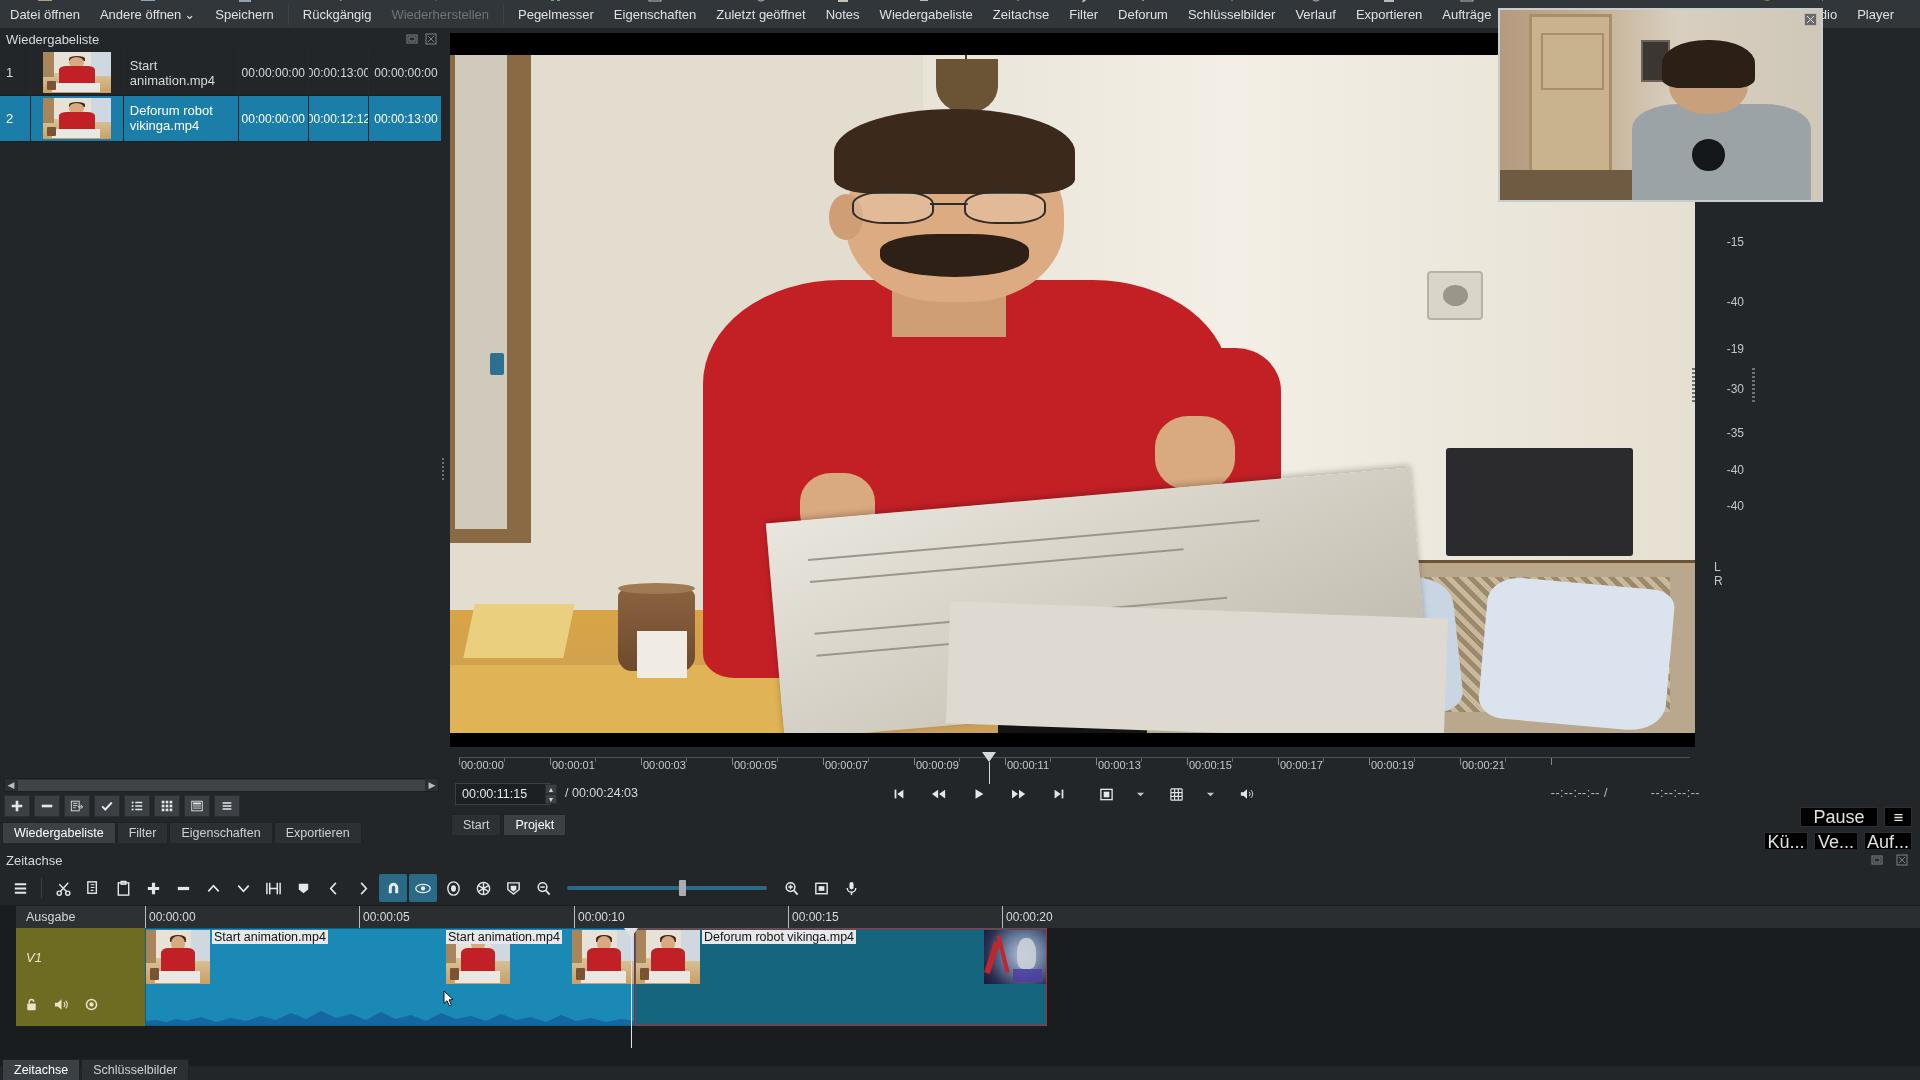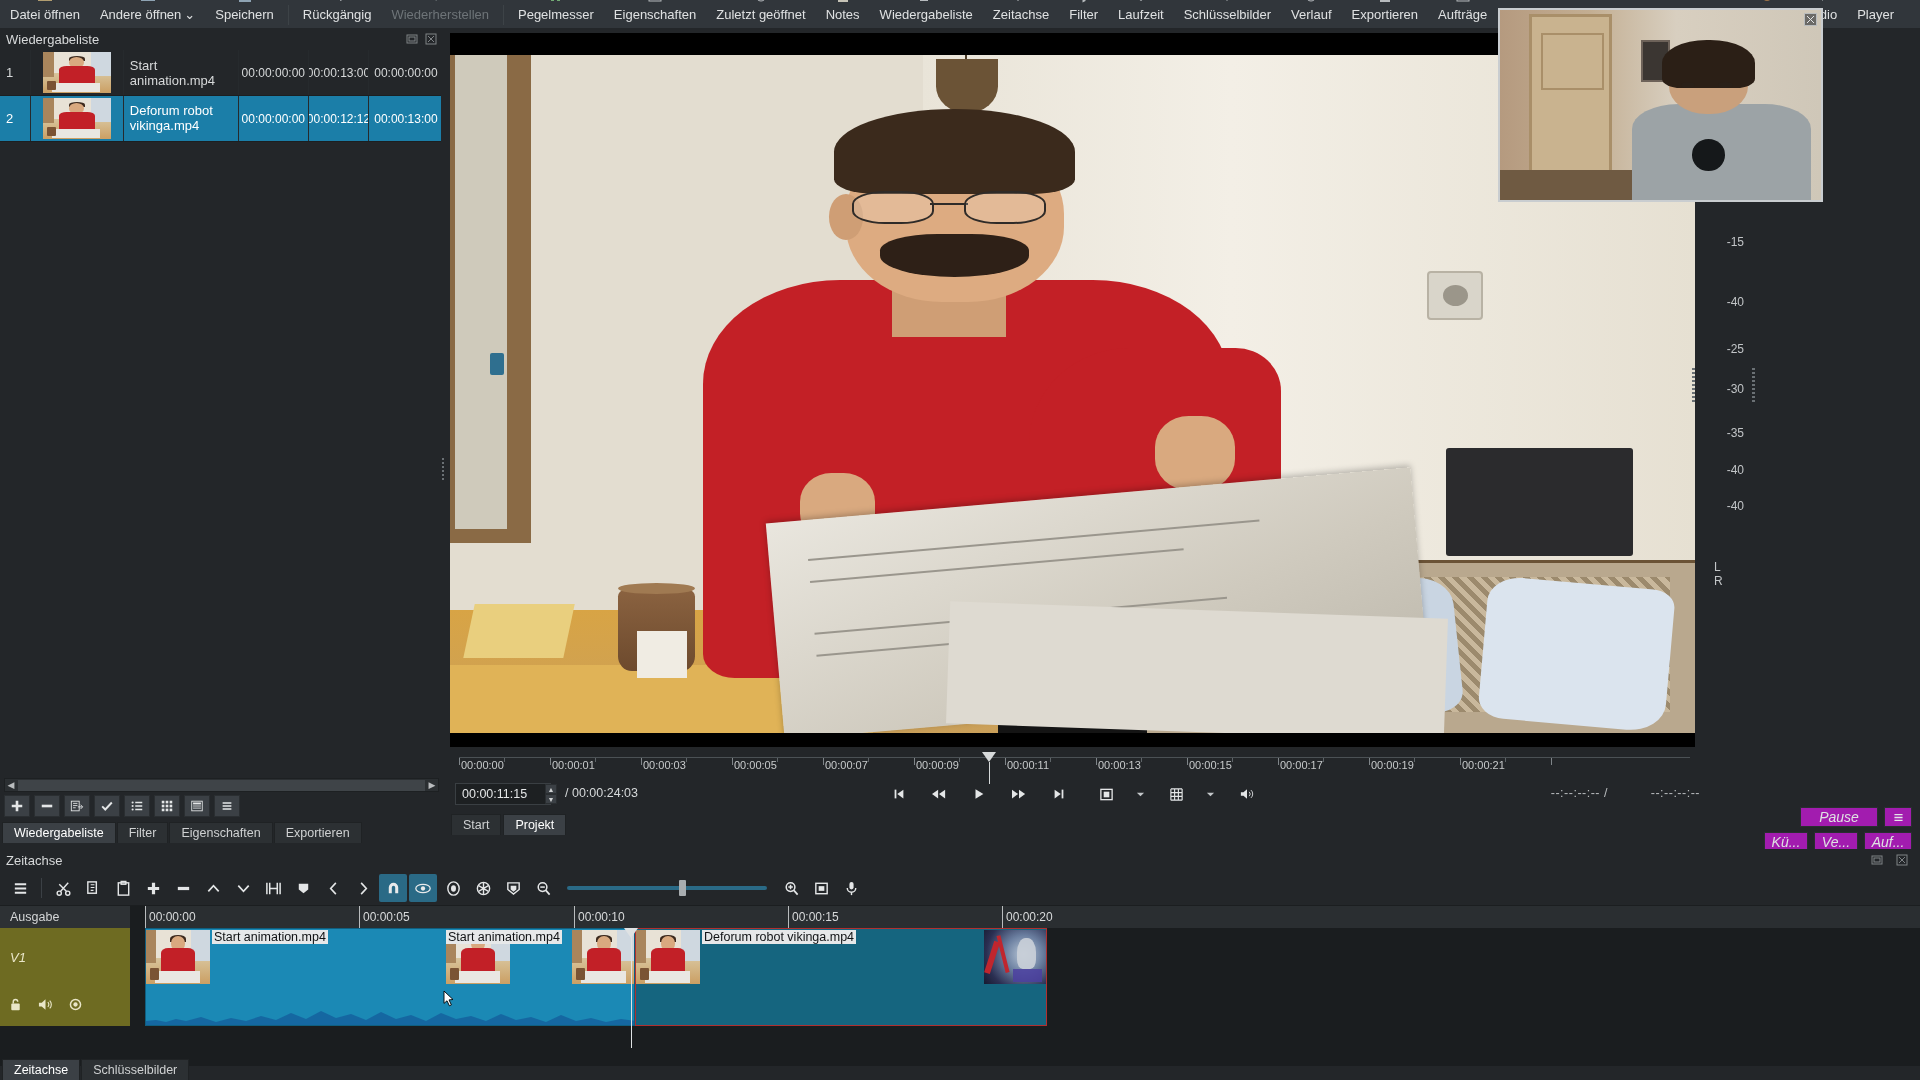--- a/index.html
+++ b/index.html
@@ -224,23 +224,23 @@
   .mk{position:absolute;right:20px;font-size:12px;color:#c2c5c7;}
   .meter-lr{position:absolute;left:14px;bottom:-18px;font-size:12px;color:#c2c5c7;letter-spacing:11px;}
   .meter-grip{position:absolute;left:-8px;top:158px;width:3px;height:34px;
     background:repeating-linear-gradient(to bottom,#6a7074 0 2px,transparent 2px 4px);}
   .meter-grip2{position:absolute;left:52px;top:158px;width:3px;height:34px;
     background:repeating-linear-gradient(to bottom,#6a7074 0 2px,transparent 2px 4px);}
   .right-panel{position:absolute;left:1766px;top:28px;width:154px;height:821px;background:#232629;}
 
   .br-buttons{position:absolute;right:8px;top:807px;width:150px;}
   .btn{
-    background:#a21caf;border:1px solid #2a2e31;color:#dfe1e2;
-    font-size:14px;display:flex;align-items:center;justify-content:center;
-    box-sizing:border-box;height:20px;font-style:italic;
+    background:#000000;border:1px solid #2a2e31;color:#dfe1e2;
+    font-size:18px;display:flex;align-items:center;justify-content:center;
+    box-sizing:border-box;height:20px;
   }
   .br-row1{display:flex;gap:6px;justify-content:flex-end;}
   .br-row2{display:flex;gap:6px;justify-content:flex-end;margin-top:5px;}
 
   
   .timeline-dock{
     position:absolute;left:0;top:849px;width:1920px;height:231px;background:#232629;
   }
   .tl-title{height:22px;display:flex;align-items:center;padding-left:6px;font-size:13px;}
   .tl-toolbar{
@@ -248,21 +248,21 @@
     border-bottom:1px solid #1b1e20;
   }
   .tlb{width:28px;height:28px;display:flex;align-items:center;justify-content:center;border-radius:2px;}
   .tlb.on{background:#2a6a86;}
   .tlb-sep{width:1px;height:20px;background:#3b4045;margin:0 5px;}
   .zoom-slider{position:relative;width:200px;height:28px;display:flex;align-items:center;margin:0 8px;}
   .zoom-track{position:absolute;left:0;right:0;height:4px;background:#2a6a86;border-radius:2px;}
   .zoom-handle{position:absolute;left:112px;width:7px;height:16px;background:#a8adb0;border-radius:1px;}
 
   .tl-body{position:relative;height:160px;background:#1a1d1f;overflow:hidden;}
-  .tl-head{position:absolute;left:0;top:0;width:130px;height:160px;}
+  .tl-head{position:absolute;left:16px;top:0;width:130px;height:160px;}
   .tl-out{height:22px;display:flex;align-items:center;padding-left:10px;background:#2d3134;font-size:12.5px;color:#d4d6d7;}
   .tl-track-head{height:98px;background:#6e6b22;position:relative;font-style:italic;}
   .tl-track-head .vname{position:absolute;left:10px;top:22px;font-size:13px;color:#e9e6c8;}
   .tl-track-icons{position:absolute;left:8px;bottom:14px;display:flex;gap:14px;align-items:center;}
 
   .tl-ruler{position:absolute;left:145px;top:0;right:0;height:22px;background:#2a2e31;}
   .tl-ruler .tick{position:absolute;top:0;width:1px;height:22px;background:#b9bcbe;}
   .tl-ruler .lbl{position:absolute;top:4px;font-size:12px;color:#d8dadb;padding-left:4px;}
   .tl-clips{position:absolute;left:145px;top:22px;right:0;height:98px;}
   .clip{position:absolute;top:0;height:98px;box-sizing:border-box;overflow:hidden;}
@@ -393,21 +393,21 @@
           </svg>
       </span>
       <span>Filter</span>
     </div>
     <div class="mt-item">
       <span class="mt-ico">
         <svg viewBox="0 0 16 14" width="16" height="14">
             <path d="M4 2h8v7l-4 3-4-3z" fill="#cfd3d6"></path>
           </svg>
       </span>
-      <span>Laufzeit</span>
+      <span>Deforum</span>
     </div>
     <div class="mt-item">
       <span class="mt-ico">
         <svg viewBox="0 0 16 14" width="16" height="14">
             <path d="M8 2l4 5-4 5-4-5z" fill="#cfd3d6"></path>
           </svg>
       </span>
       <span>Schlüsselbilder</span>
     </div>
     <div class="mt-item">
@@ -787,21 +787,21 @@
       <div class="tab">Start</div>
       <div class="tab active">Projekt</div>
     </div>
   </div>
 
   <div class="right-panel"></div>
   <div class="meter-dock">
     <div class="meter-scale">
       <span class="mk" style="top:25px">-15</span>
       <span class="mk" style="top:85px">-40</span>
-      <span class="mk" style="top:132px">-25</span>
+      <span class="mk" style="top:132px">-19</span>
       <span class="mk" style="top:172px">-30</span>
       <span class="mk" style="top:216px">-35</span>
       <span class="mk" style="top:253px">-40</span>
       <span class="mk" style="top:289px">-40</span>
       <span class="meter-lr">L  R</span>
       <span class="meter-grip"></span>
       <span class="meter-grip2"></span>
     </div>
   </div>
 

